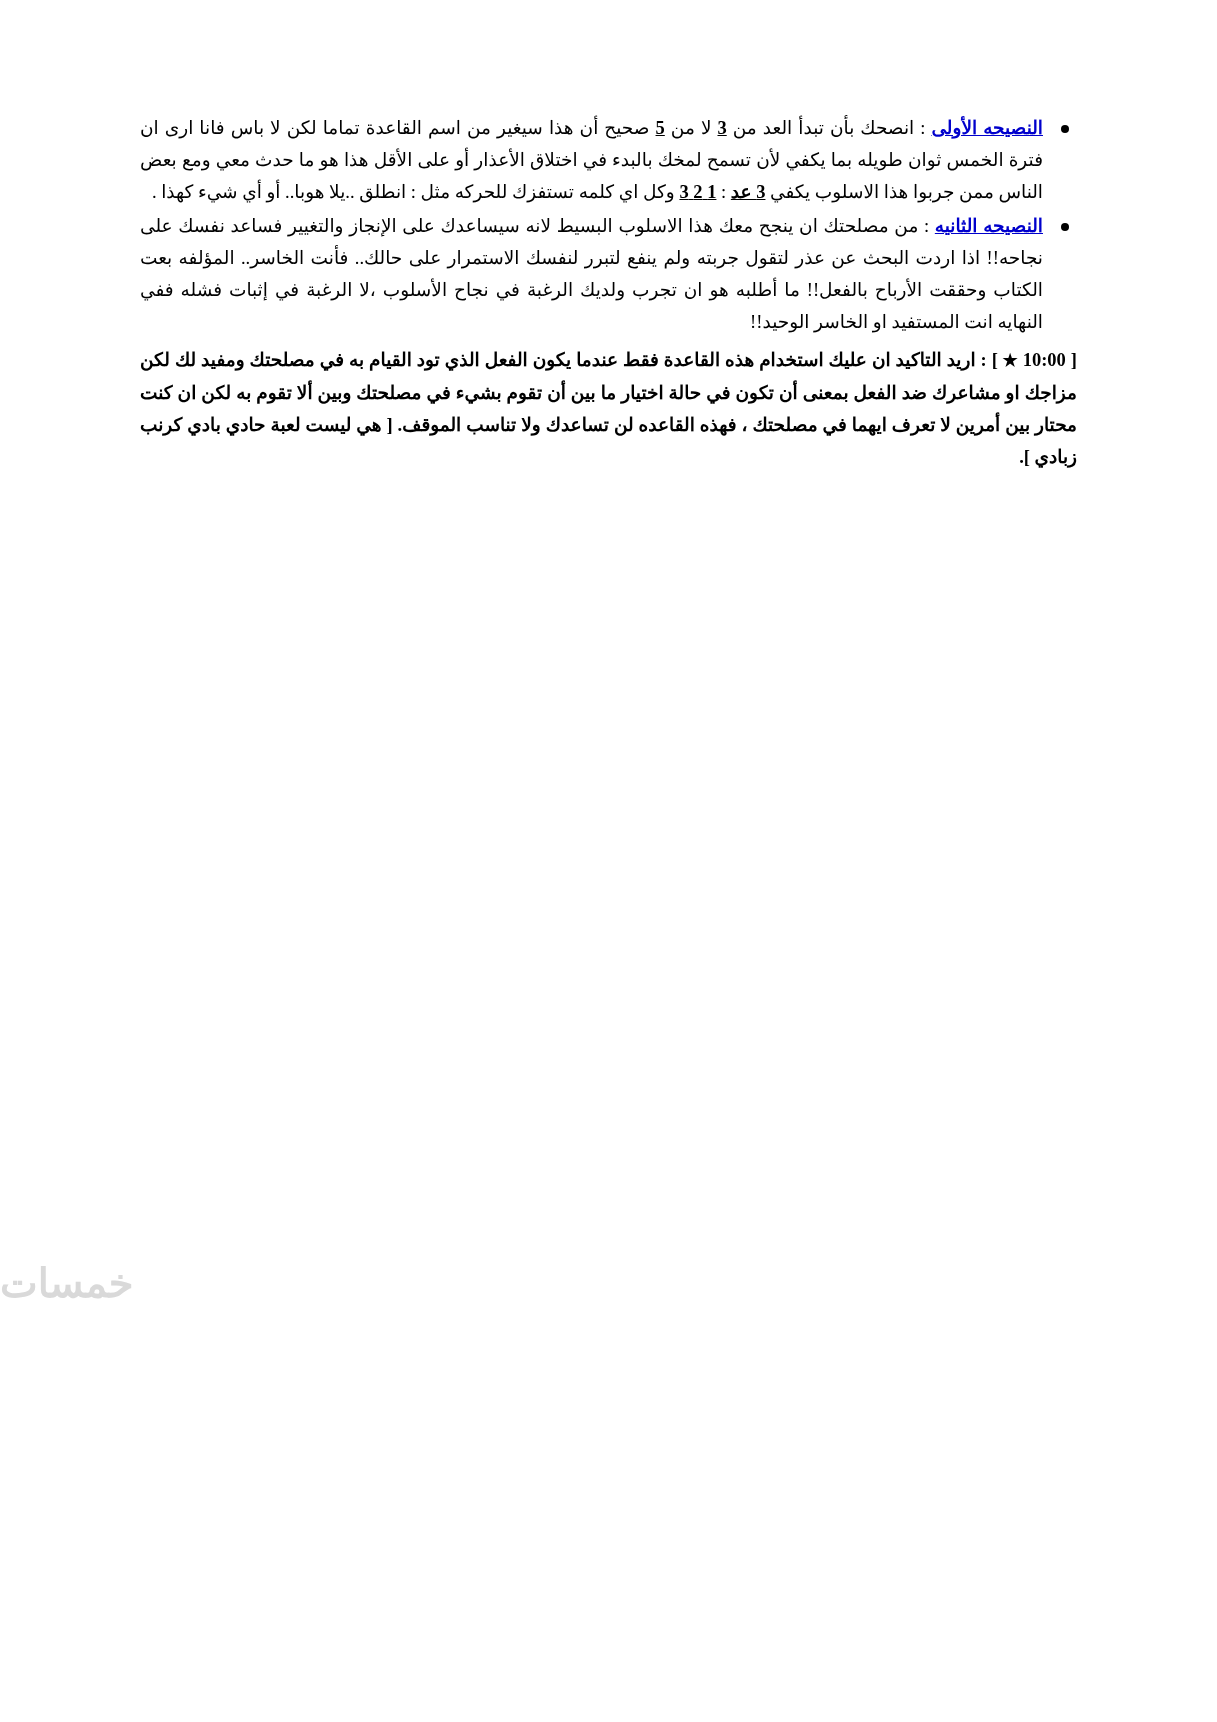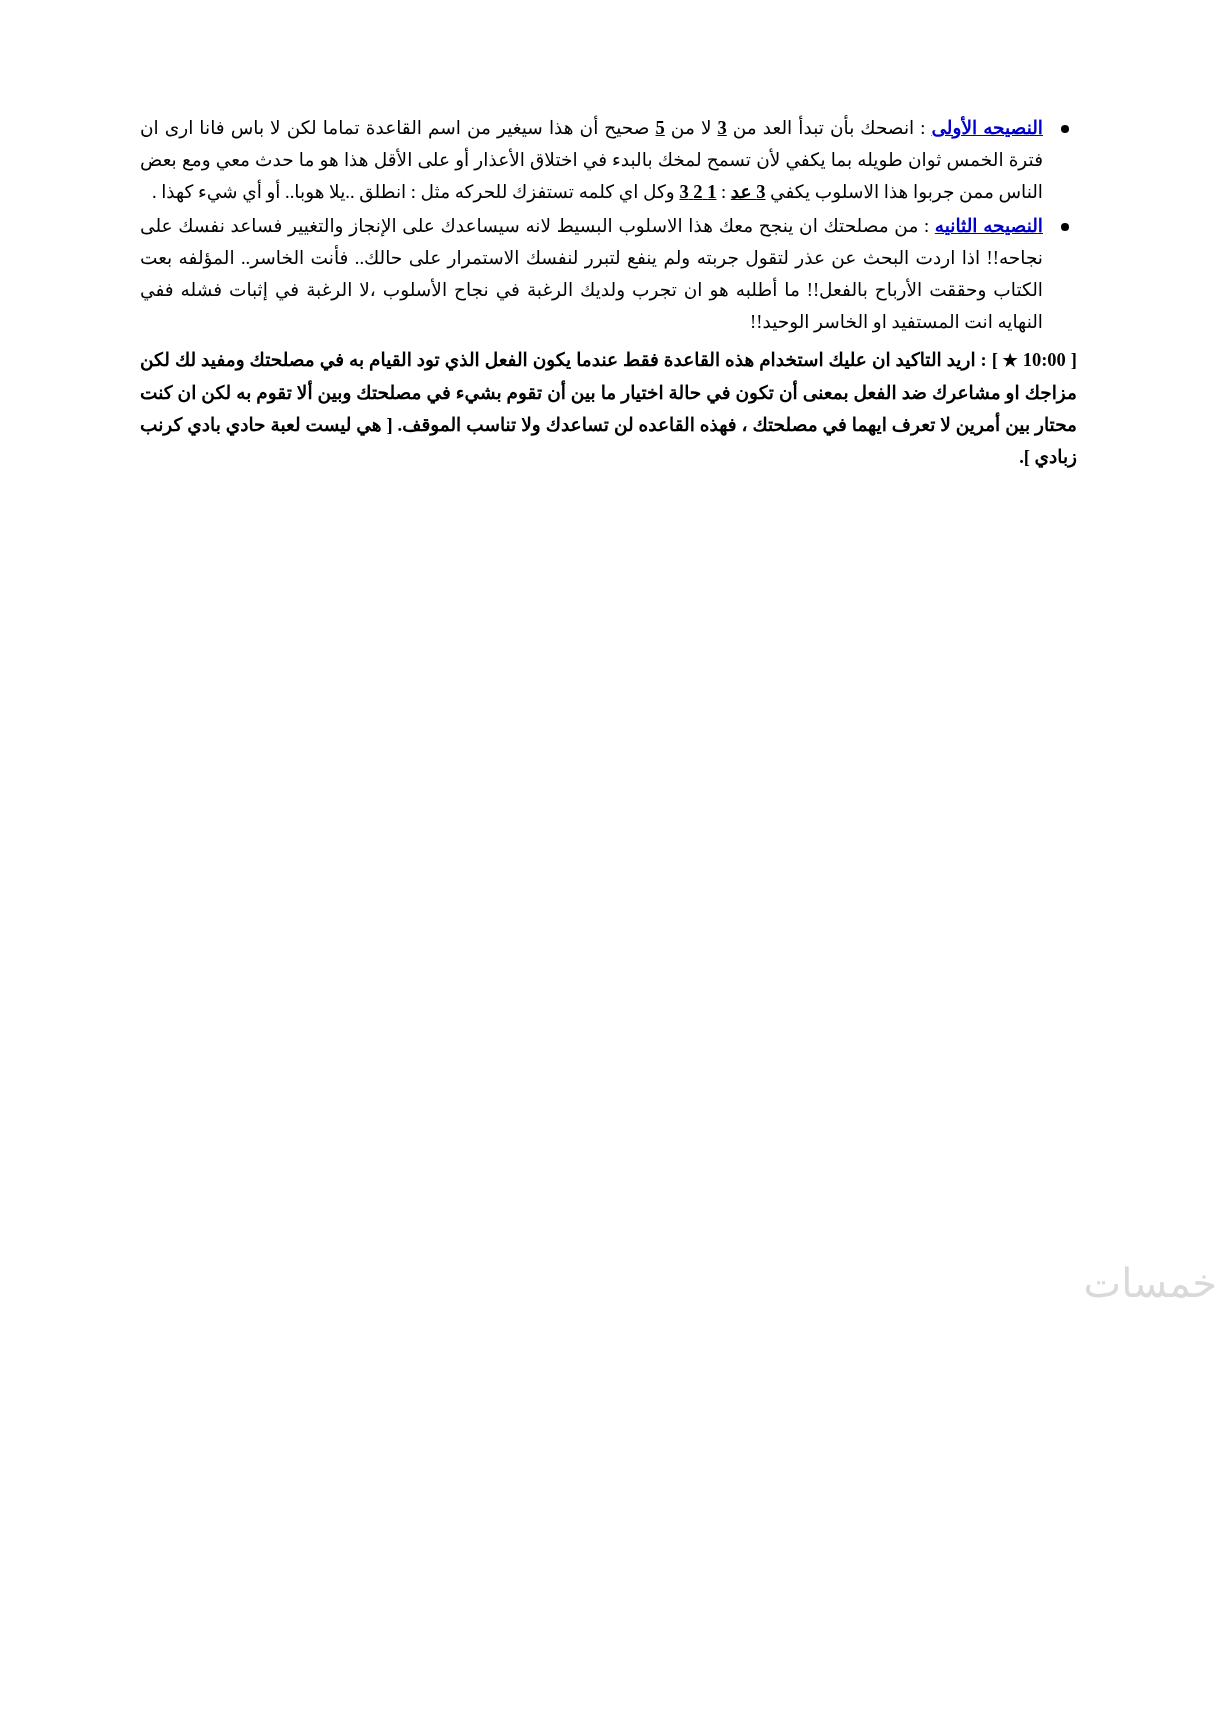--- a/index.html
+++ b/index.html
@@ -71,24 +71,24 @@
     font-family: "Liberation Serif", serif;
   }
   .star {
     font-size: 17px;
   }
   .watermark {
     position: absolute;
     left: 0;
     right: 0;
     bottom: 84px;
-    text-align: right;
+    text-align: left;
     color: #d9d9d9;
     font-size: 40px;
-    font-weight: normal;
+    font-weight: bold;
     letter-spacing: 4px;
     font-family: "Liberation Sans", sans-serif;
     user-select: none;
   }
 </style>
 </head>
 <body>
 
 <div class="page">
 

